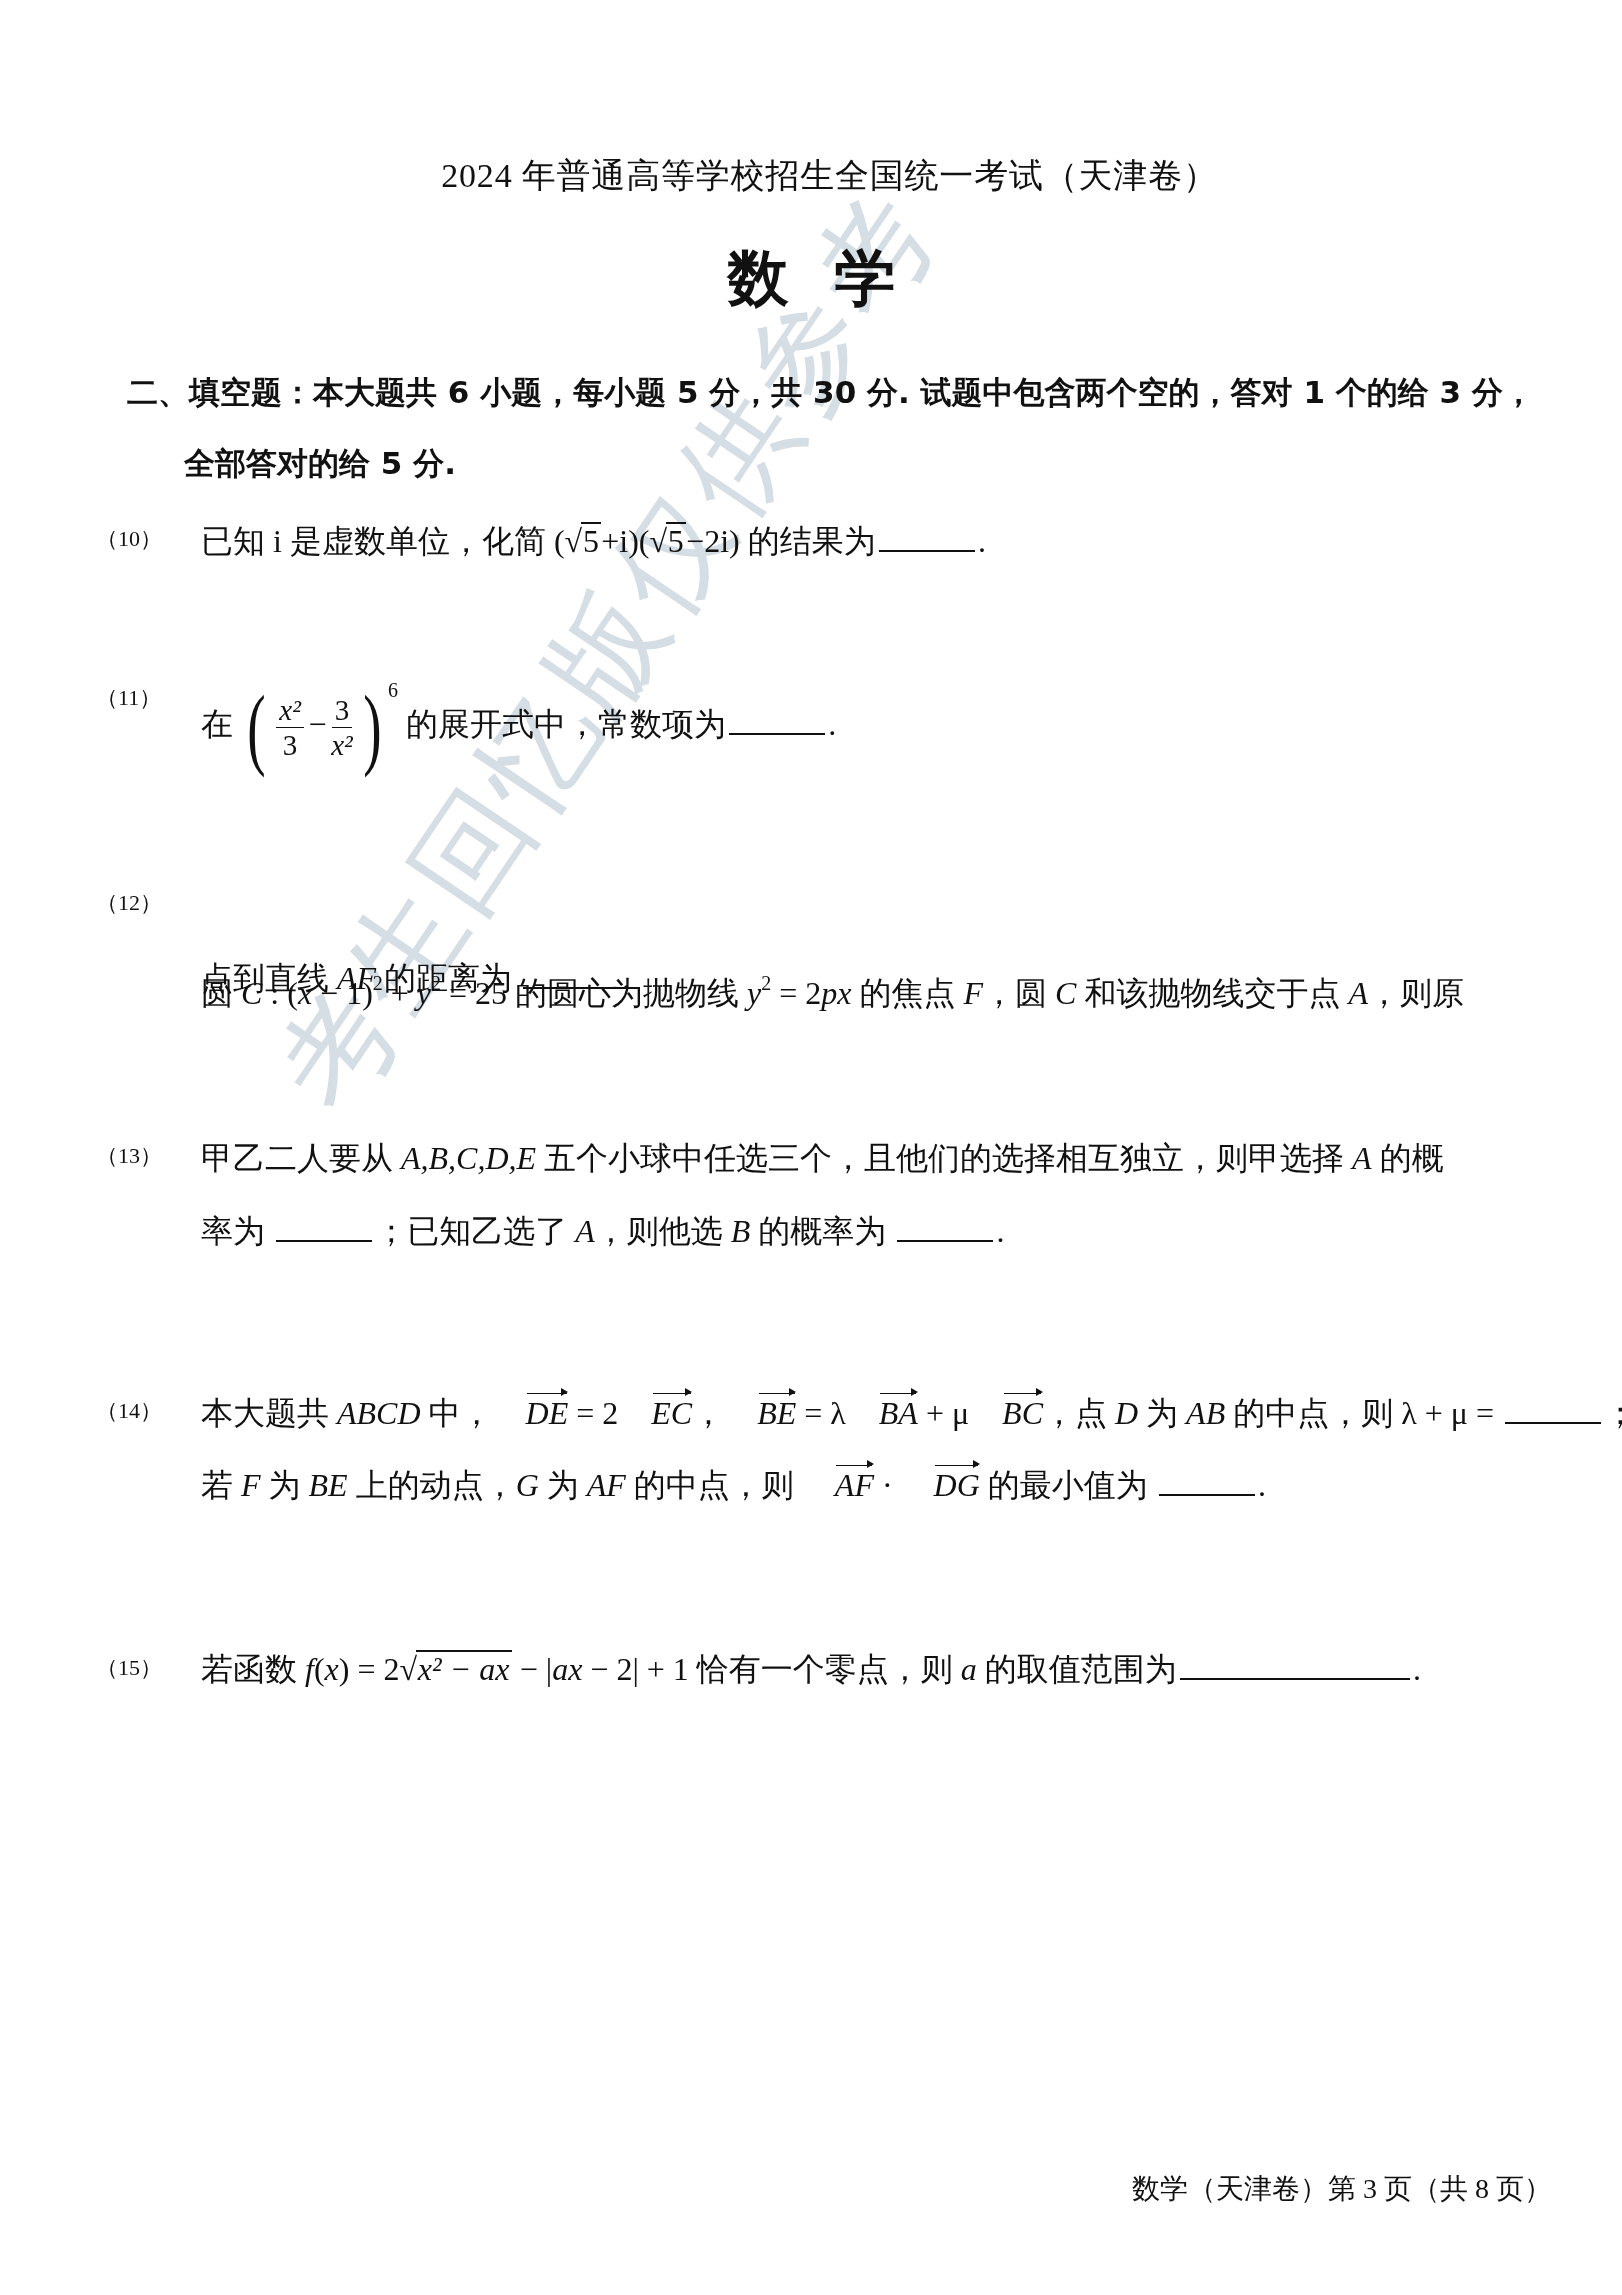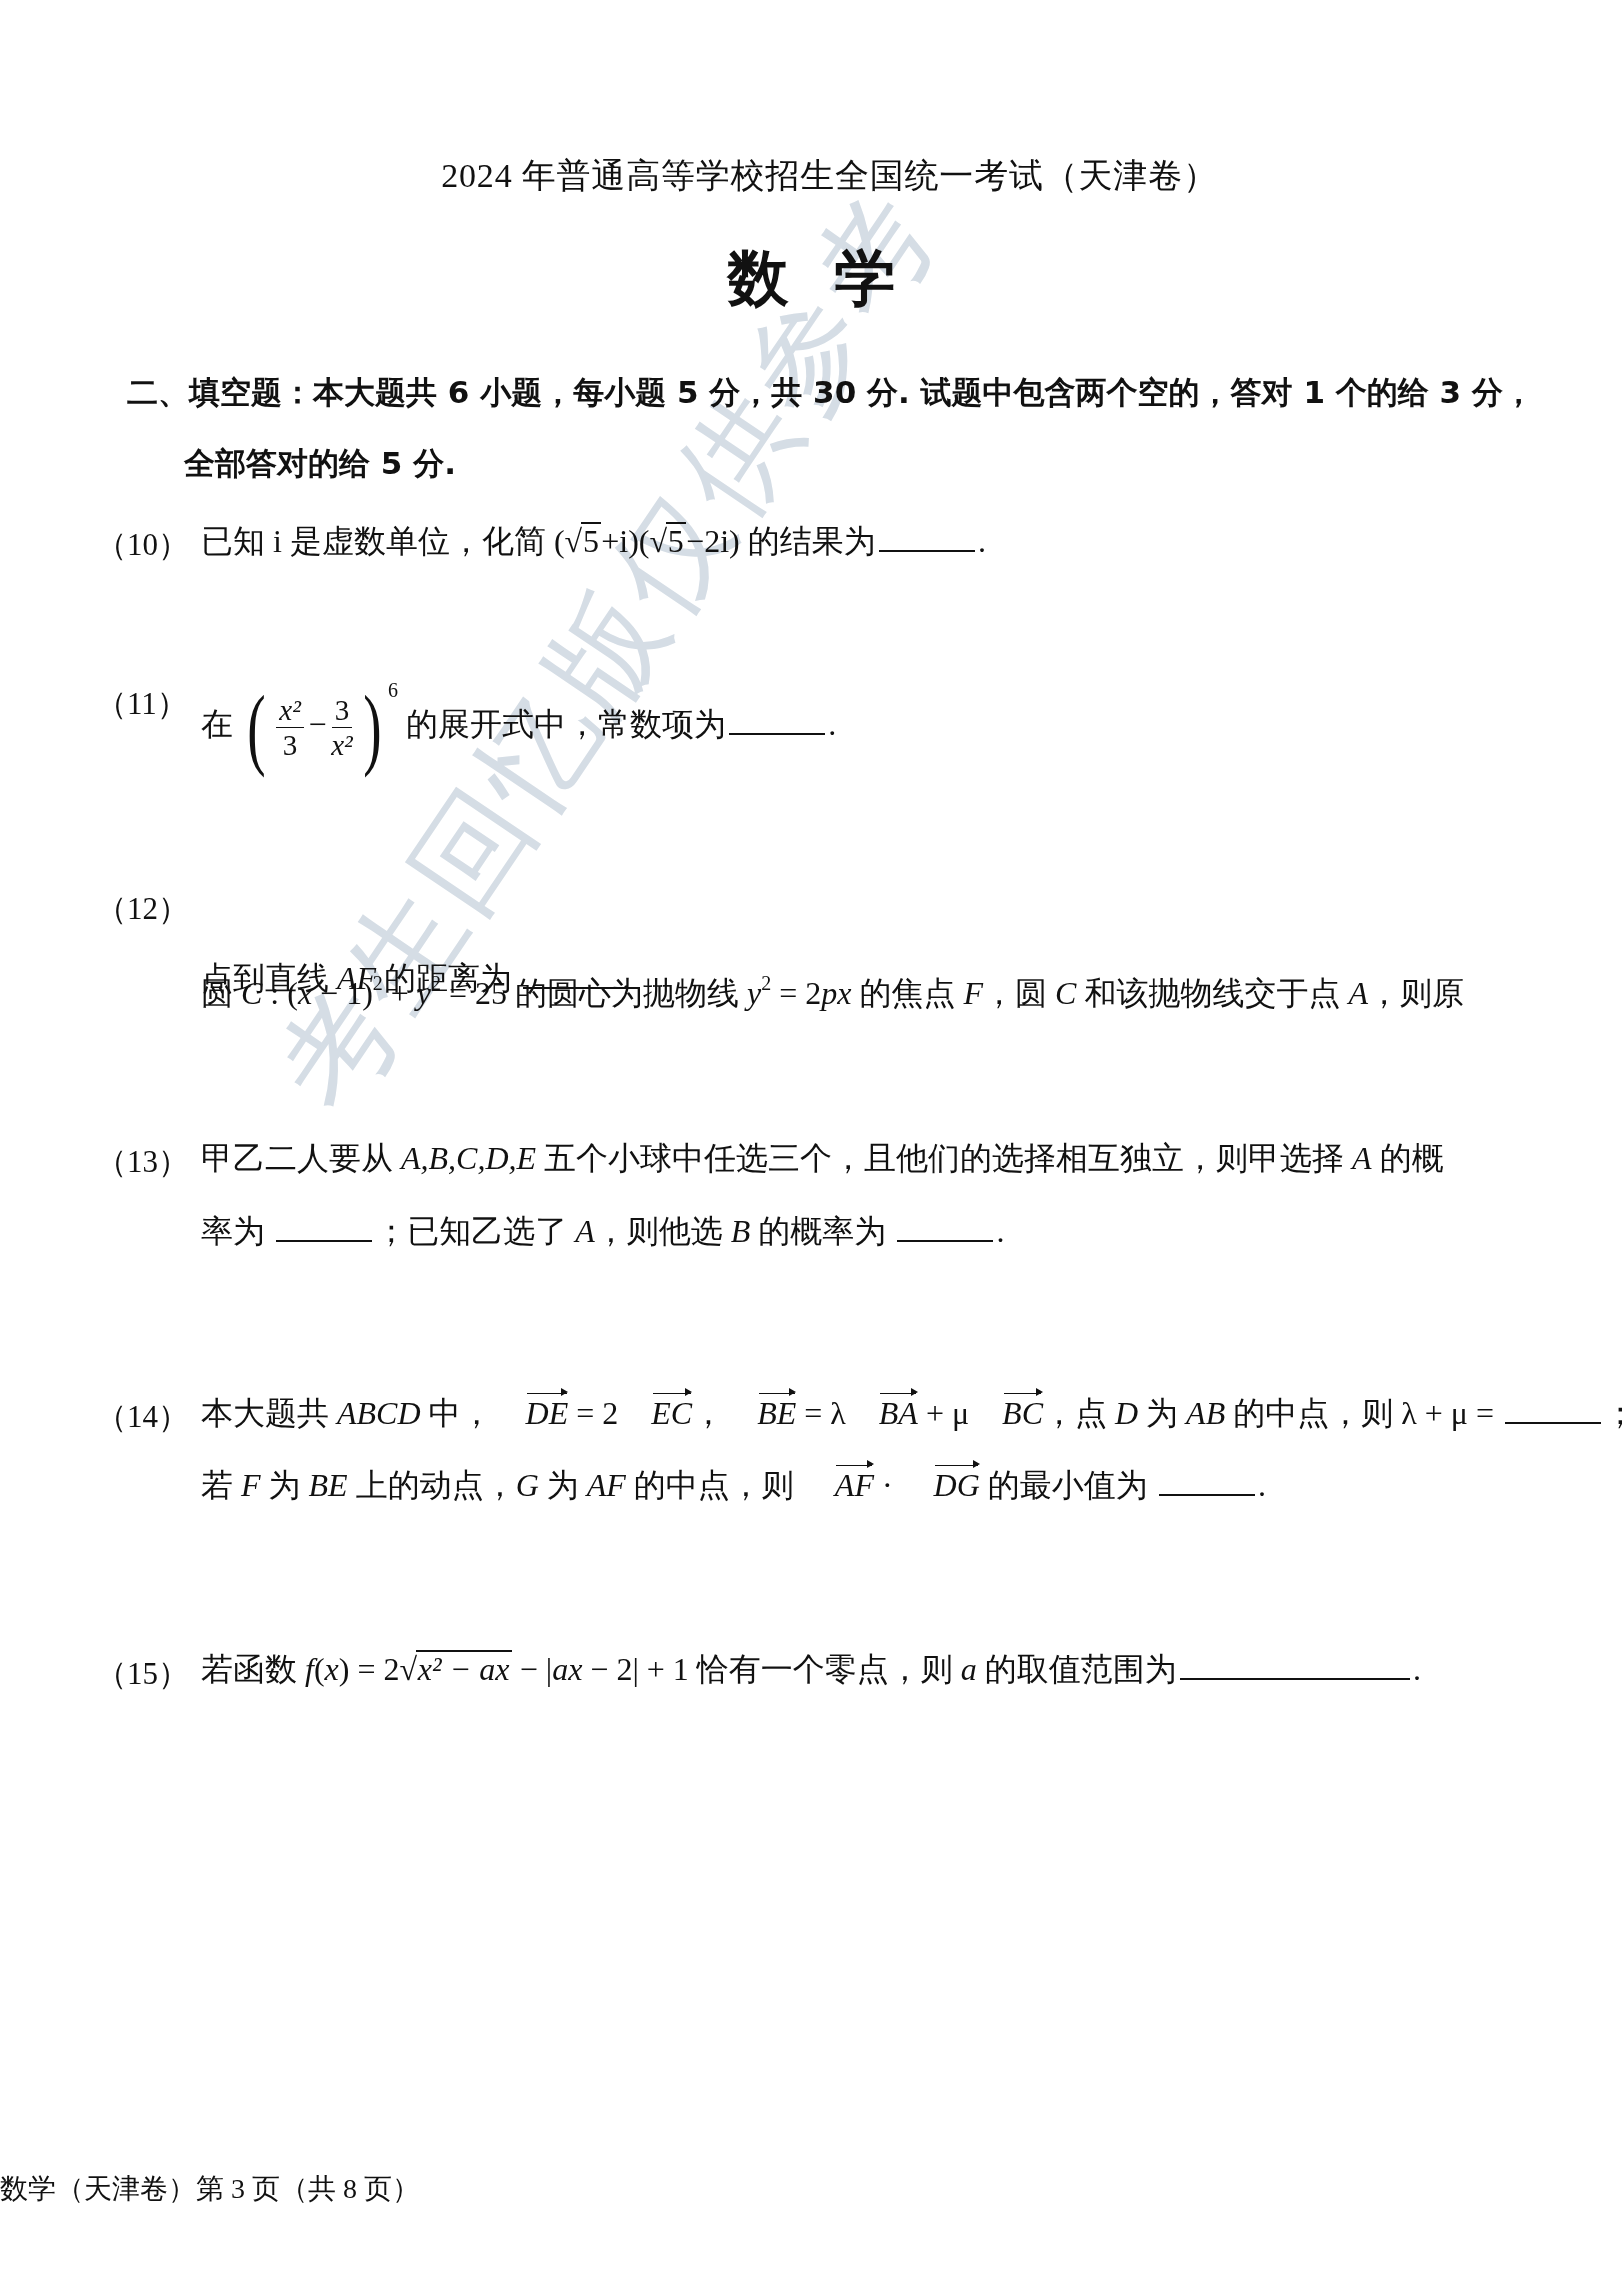--- a/index.html
+++ b/index.html
@@ -3,36 +3,36 @@
 <meta charset="utf-8">
 <style>
   html, body { margin:0; padding:0; background:#ffffff; }
   body { width:1623px; height:2295px; position:relative; overflow:hidden;
          font-family:"Liberation Serif","DejaVu Serif",serif; color:#111; }
   .abs { position:absolute; white-space:nowrap; }
   .title { top:153px; left:18px; width:1623px; text-align:center; font-size:34px; letter-spacing:0.8px; }
   .subject { top:238px; left:0; width:1623px; text-align:center; font-size:61px; font-weight:bold;
              font-family:"DejaVu Sans","Liberation Sans",sans-serif; letter-spacing:46px; text-indent:46px; }
   .section { left:127px; font-size:31px; font-weight:bold; font-family:"DejaVu Sans","Liberation Sans",sans-serif; }
-  .qnum { left:96px; font-size:31px; }
+  .qnum { left:96px; font-size:22px; }
   .qtext { left:201px; font-size:32px; line-height:38px; }
   .blank { display:inline-block; border-bottom:2.3px solid #111; height:26px; vertical-align:baseline; margin:0 3.1px; }
   .blank.short { width:96px; }
   .blank.long { width:230px; }
   i, .m { font-style:italic; }
   sup { font-size:20px; vertical-align:14px; line-height:0; }
   .sqrt { display:inline-block; border-top:2.3px solid #111; padding:0 2.3px; margin-left:-1.5px; line-height:34px; }
   .vec { display:inline-block; position:relative; font-style:italic;margin-left:33px; }
   .vec::before { content:""; position:absolute; left:1.5px; right:1.5px; top:-1.5px; border-top:1.9px solid #111; }
   .vec::after { content:""; position:absolute; right:0; top:-6.1px; width:0; height:0;
                 border-top:4.6px solid transparent; border-bottom:4.6px solid transparent; border-left:7.7px solid #111; }
   .frac { display:inline-flex; flex-direction:column; align-items:center; vertical-align:middle; font-size:29px; line-height:34px; margin:0 4.6px; }
   .frac .num { border-bottom:1.9px solid #111; padding:0 3.1px; }
   .paren { font-size:92px; line-height:77px; vertical-align:middle; font-weight:100; transform:scaleX(0.6); display:inline-block; }
-  .footer { top:2170px; left:0; width:1552px; text-align:left; font-size:28px; }
+  .footer { top:2170px; left:0; width:1552px; text-align:right; font-size:28px; }
   .watermark { left:307px; top:1020px; font-size:115px; color:#d5dde5; transform:rotate(-56deg);
                transform-origin:left center; font-family:"DejaVu Serif","Liberation Serif",serif; letter-spacing:4.6px; z-index:0; }
   .content { position:relative; z-index:1; }
 </style>
 </head>
 <body>
 
 <div class="abs watermark">考生回忆版仅供参考</div>
 
 <div class="content">

